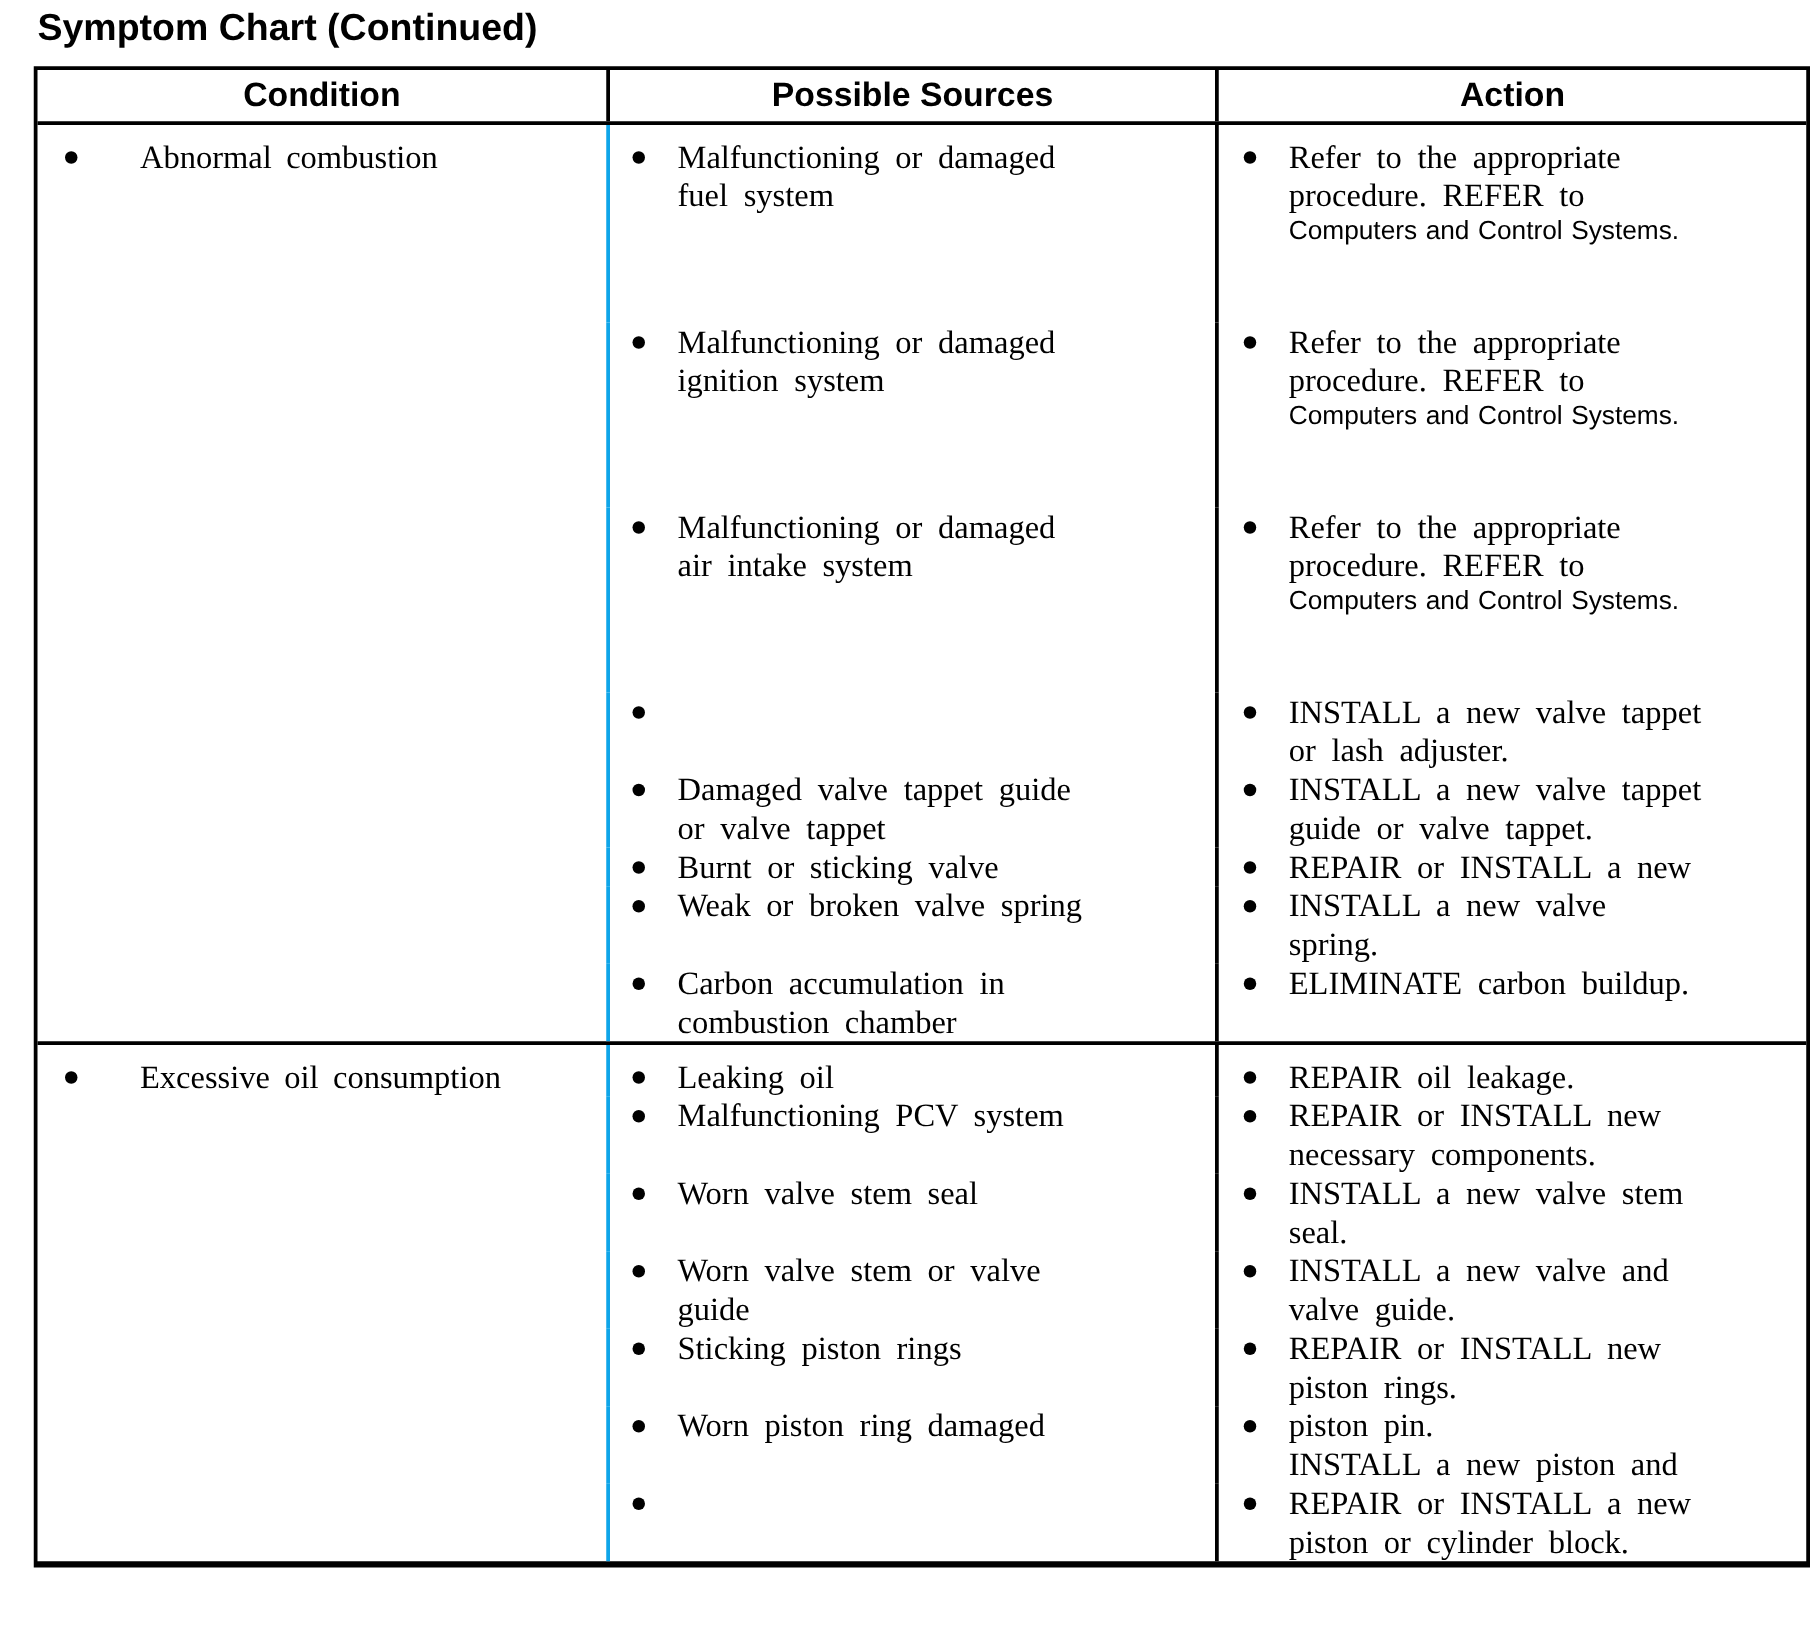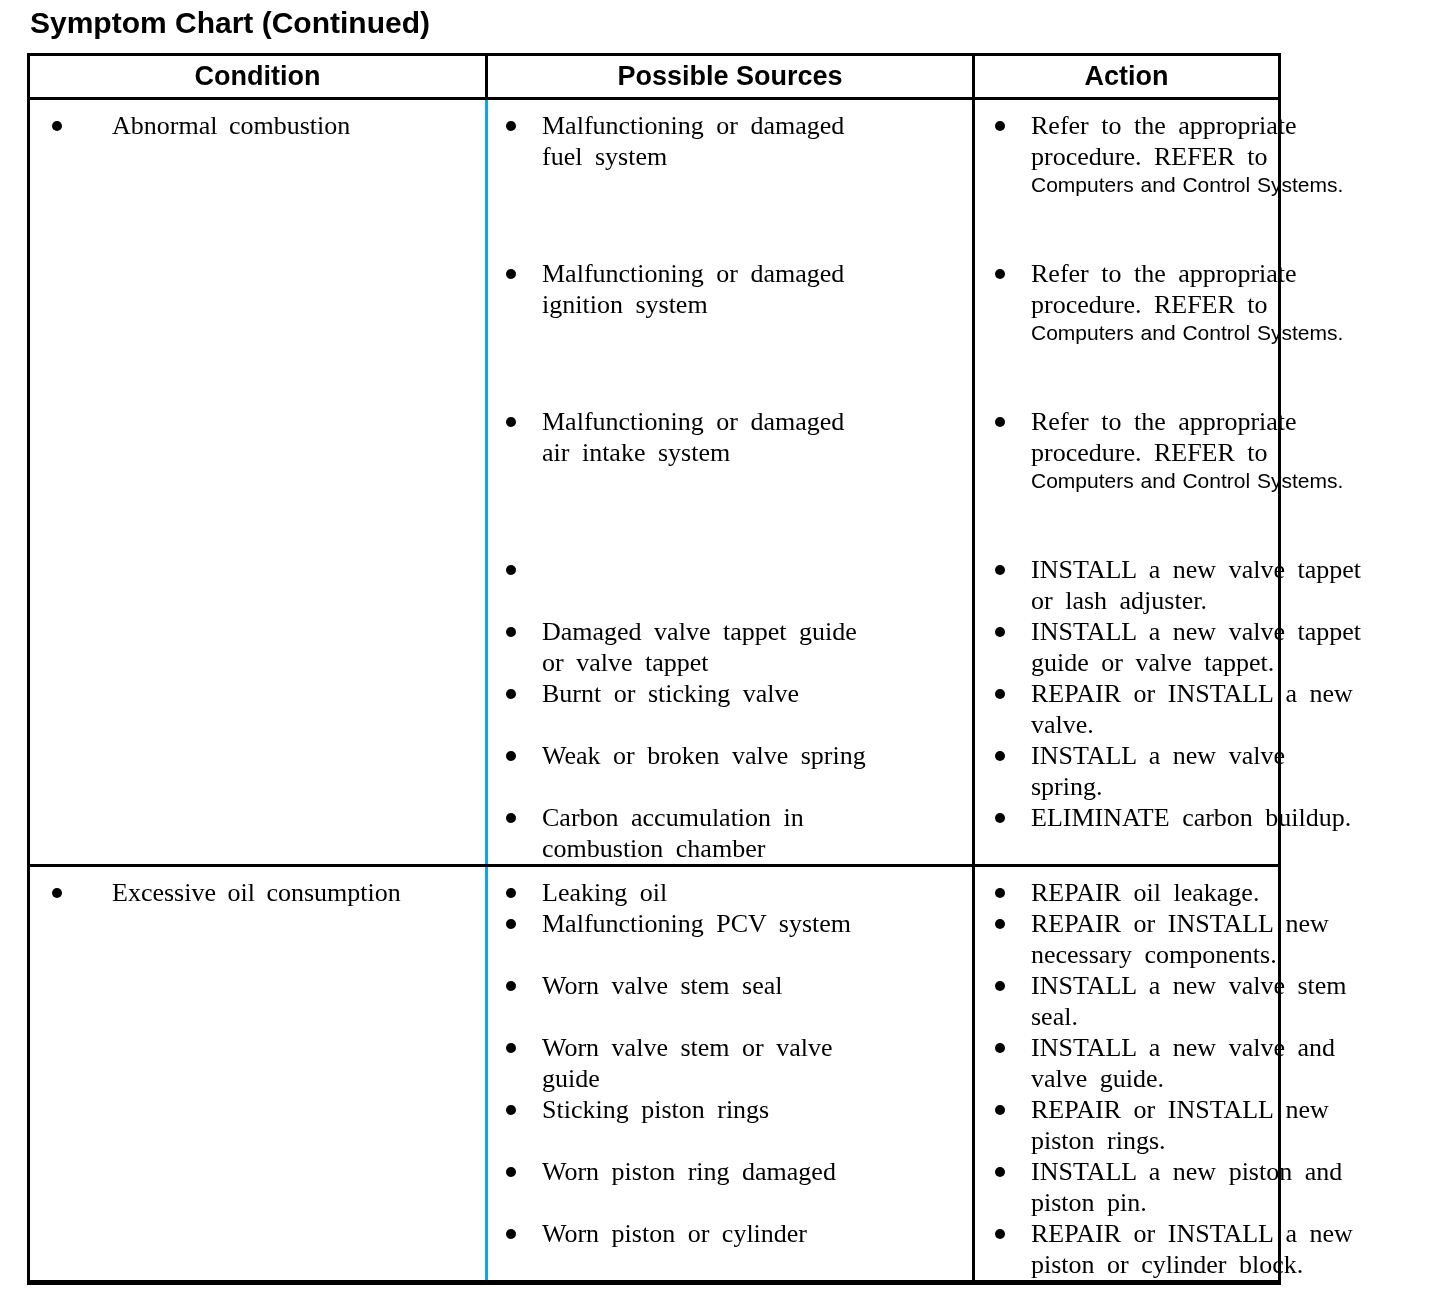--- a/index.html
+++ b/index.html
@@ -8,21 +8,21 @@
     width:1456px; height:1310px; position:relative;
     font-family:"Liberation Serif", serif; color:#000;
     overflow:hidden;
   }
   .page-title {
     position:absolute; left:30px; top:6px;
     font-family:"Liberation Sans", sans-serif;
     font-weight:bold; font-size:30px; letter-spacing:0px;
   }
   .chart-table {
-    position:absolute; left:27px; top:53px; width:1254px;
+    position:absolute; left:27px; top:53px; width:1421px;
     border:3px solid #000; border-bottom-width:5px;
     background:#fff;
   }
   .grid-row {
     display:grid;
     grid-template-columns:455px 487px 1fr;
   }
   .header-row { border-bottom:3px solid #000; }
   .header-cell {
     font-family:"Liberation Sans", sans-serif;
@@ -166,21 +166,20 @@
           <div class="lines">
             <div class="line">Burnt or sticking valve</div>
           </div>
         </div>
       </div>
       <div class="act-cell" style="grid-area: 6 / 3;">
         <div class="item">
           <div class="bullet"></div>
           <div class="lines">
             <div class="line">REPAIR or INSTALL a new</div>
-            <div class="line">valve.</div>
           </div>
         </div>
       </div>
       <div class="src-cell" style="grid-area: 7 / 2;">
         <div class="item">
           <div class="bullet"></div>
           <div class="lines">
             <div class="line">Weak or broken valve spring</div>
           </div>
         </div>
@@ -311,31 +310,28 @@
           <div class="bullet"></div>
           <div class="lines">
             <div class="line">Worn piston ring damaged</div>
           </div>
         </div>
       </div>
       <div class="act-cell" style="grid-area: 6 / 3;">
         <div class="item">
           <div class="bullet"></div>
           <div class="lines">
+            <div class="line">piston pin.</div>
             <div class="line">INSTALL a new piston and</div>
-            <div class="line">piston pin.</div>
           </div>
         </div>
       </div>
       <div class="src-cell" style="grid-area: 7 / 2;">
         <div class="item">
           <div class="bullet"></div>
-          <div class="lines">
-            <div class="line">Worn piston or cylinder</div>
-          </div>
         </div>
       </div>
       <div class="act-cell" style="grid-area: 7 / 3;">
         <div class="item">
           <div class="bullet"></div>
           <div class="lines">
             <div class="line">REPAIR or INSTALL a new</div>
             <div class="line">piston or cylinder block.</div>
           </div>
         </div>

